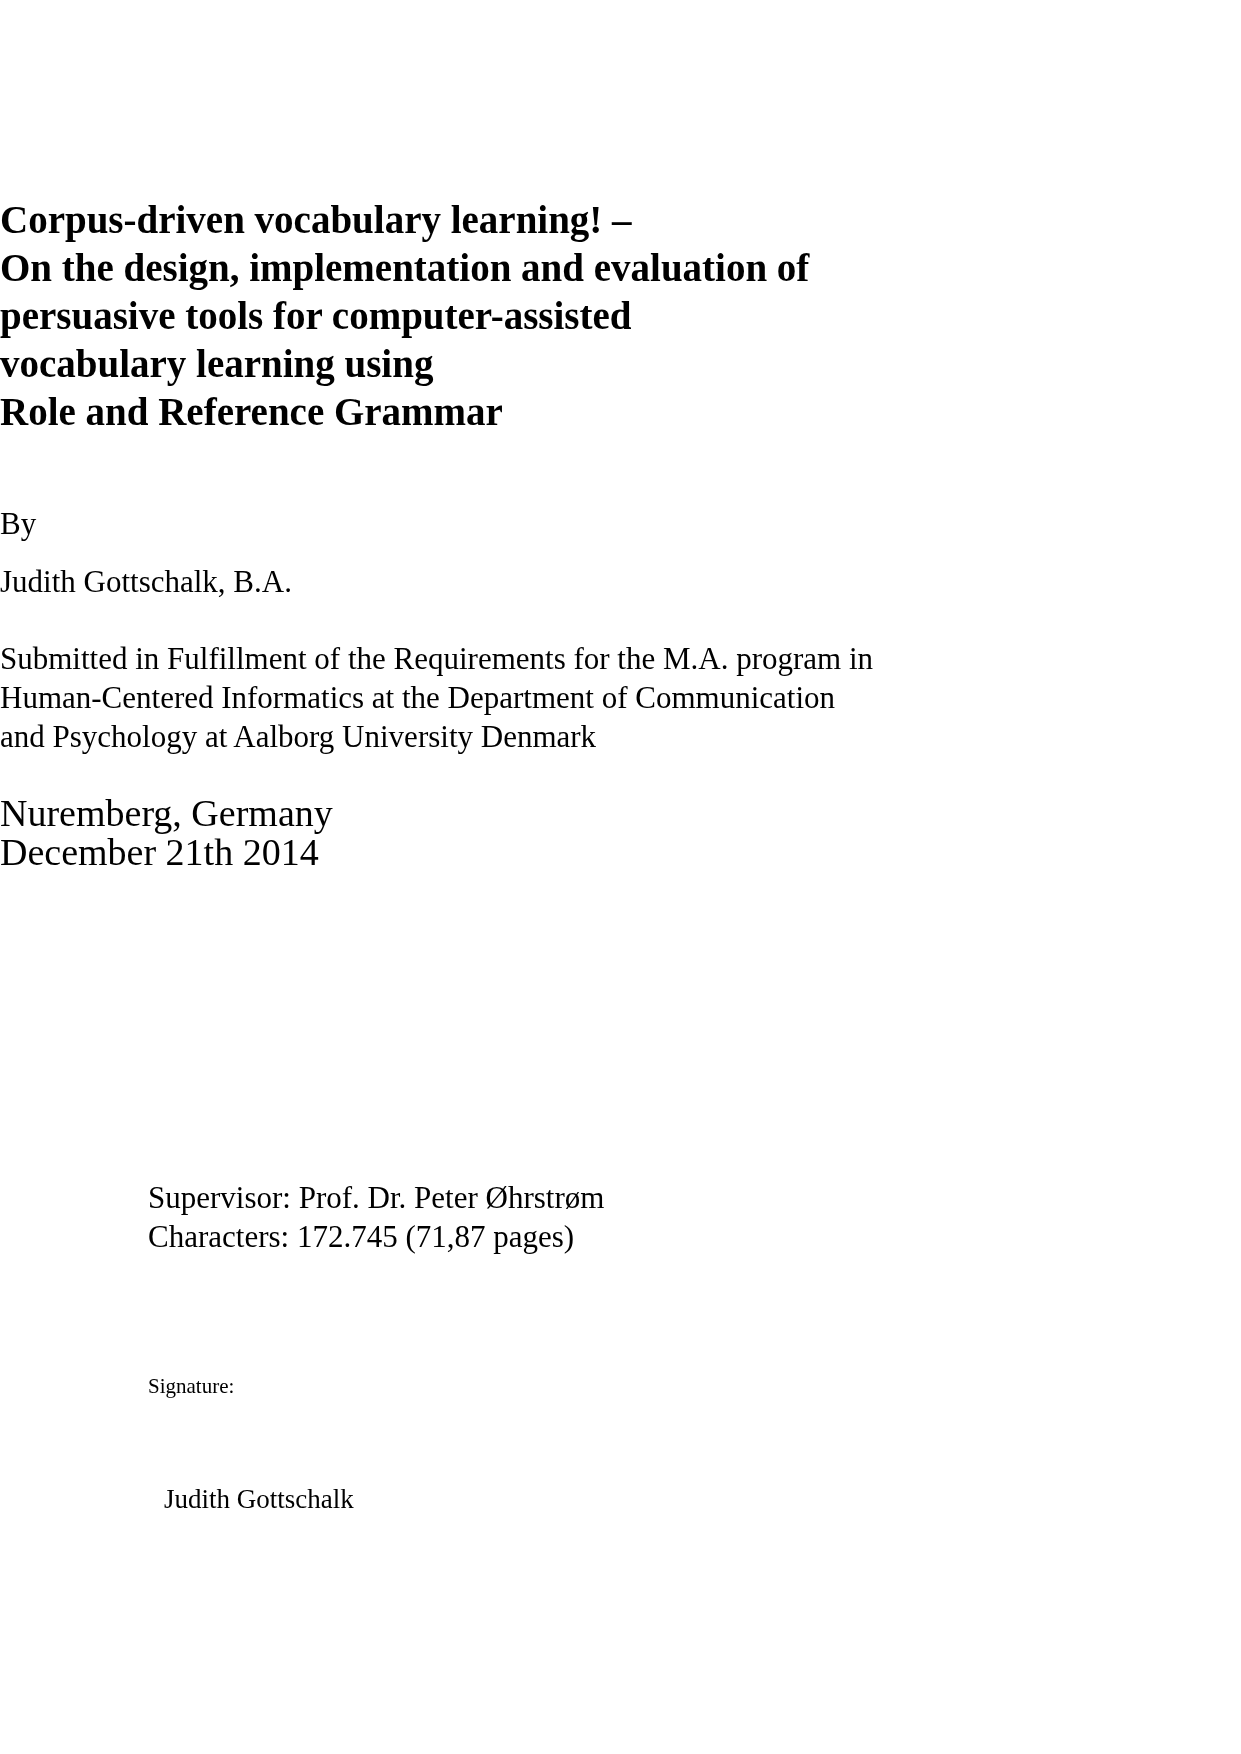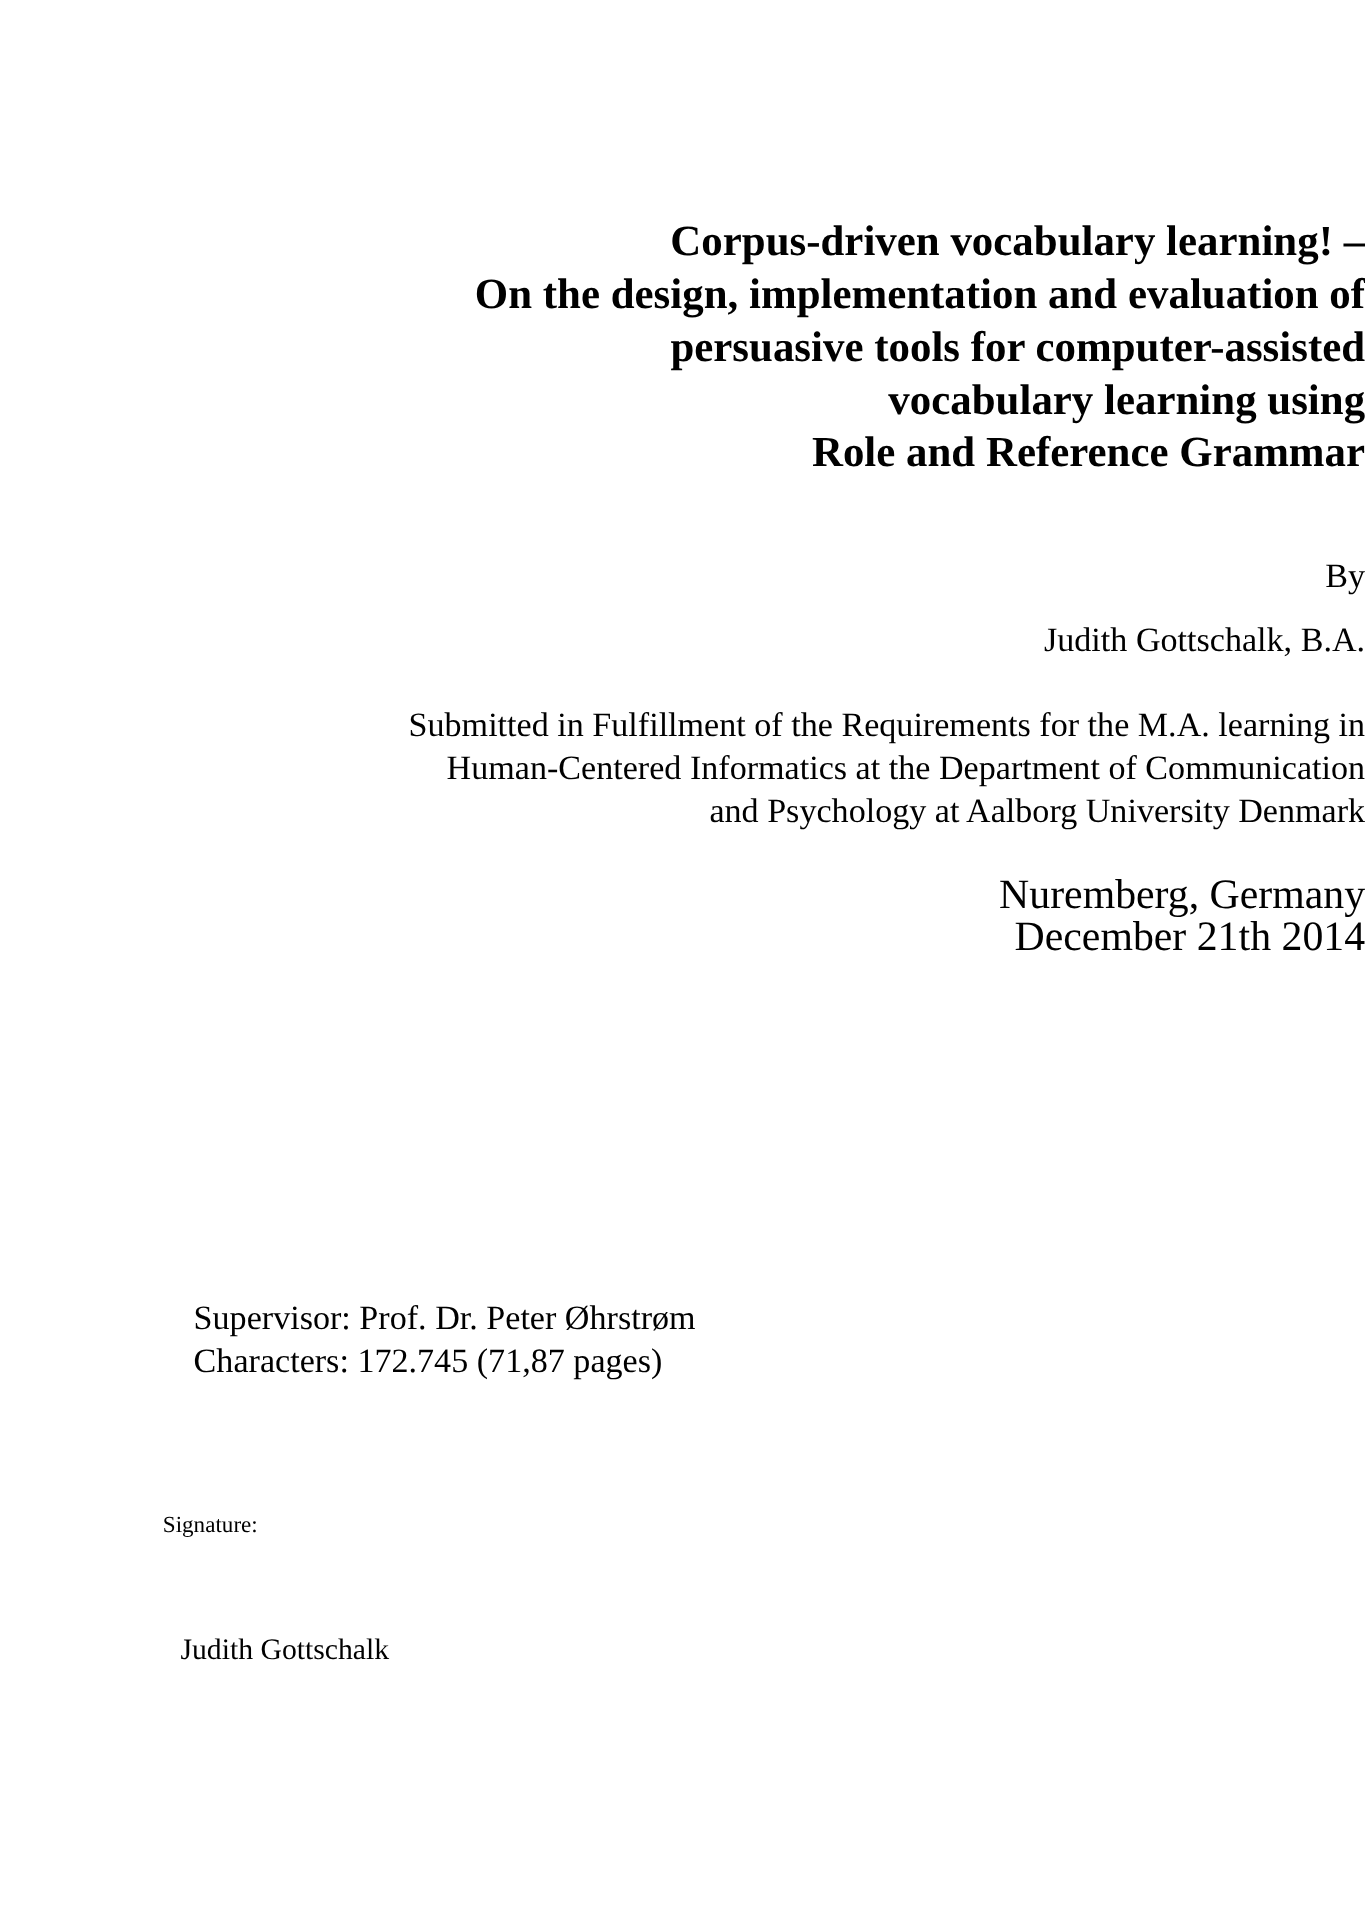--- a/index.html
+++ b/index.html
@@ -19,21 +19,21 @@
       position: absolute;
       left: 0; top: 0;
       width: 1241px;
       height: 1754px;
       background: #ffffff;
     }
     .center-block {
       position: absolute;
       left: 0;
       width: 1241px;
-      text-align: right;
+      text-align: left;
     }
     .title {
       top: 196px;
       font-weight: bold;
       font-size: 39px;
       line-height: 48px;
     }
     .title .line {
       display: block;
       white-space: nowrap;
@@ -59,21 +59,20 @@
       top: 794px;
       font-size: 38px;
       line-height: 39px;
     }
     .meta {
       position: absolute;
       left: 148px;
       top: 1178px;
       font-size: 31px;
       line-height: 39px;
-      margin-left: 28px;
     }
     .meta .line { display: block; white-space: nowrap; }
     .signature {
       position: absolute;
       left: 148px;
       top: 1368px;
       font-size: 21px;
       line-height: 36px;
     }
     .signer {
@@ -95,21 +94,21 @@
     <span class="line">persuasive tools for computer-assisted</span>
     <span class="line">vocabulary learning using</span>
     <span class="line">Role and Reference Grammar</span>
   </div>
 
   <div class="center-block by">By</div>
 
   <div class="center-block author">Judith Gottschalk, B.A.</div>
 
   <div class="center-block submission">
-    <span class="line">Submitted in Fulfillment of the Requirements for the M.A. learning in</span>
+    <span class="line">Submitted in Fulfillment of the Requirements for the M.A. program in</span>
     <span class="line">Human-Centered Informatics at the Department of Communication</span>
     <span class="line">and Psychology at Aalborg University Denmark</span>
   </div>
 
   <div class="center-block place-date">
     <span class="line">Nuremberg, Germany</span>
     <span class="line">December 21th 2014</span>
   </div>
 
   <div class="meta">

